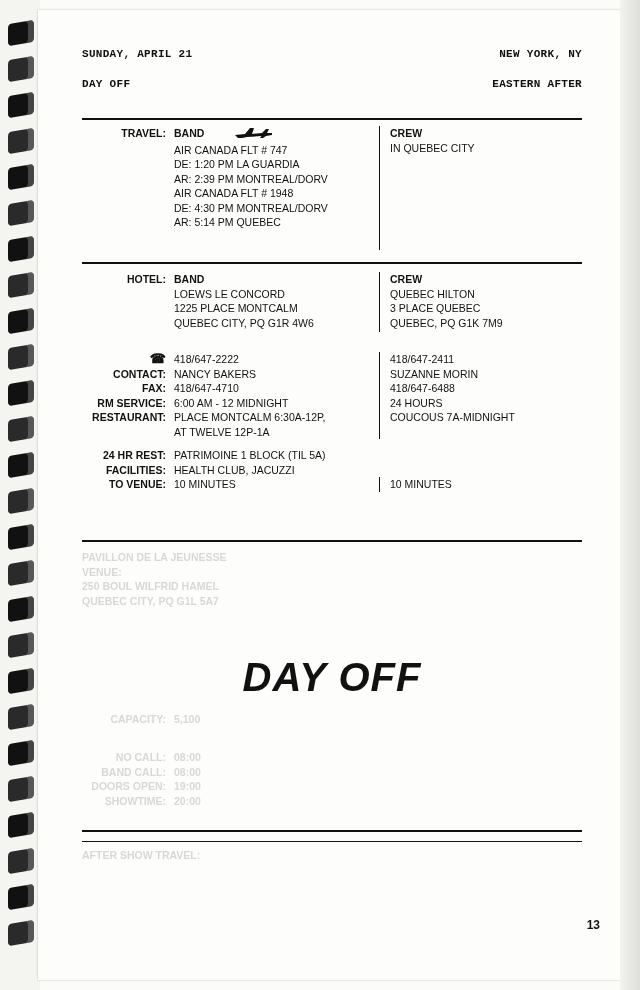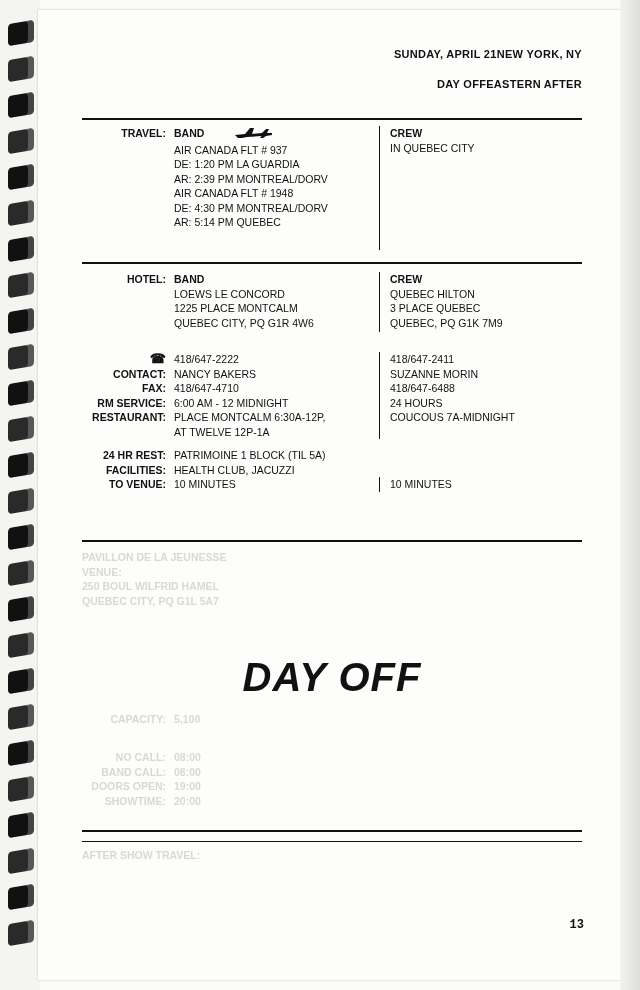--- a/index.html
+++ b/index.html
@@ -62,22 +62,23 @@
   .hdr {
     position: absolute;
     left: 82px; top: 48px;
     width: 500px;
     font-size: 11px;
     font-weight: bold;
     letter-spacing: 0.3px;
   }
   .hdr .row {
     display: flex;
-    justify-content: flex-end;
+    justify-content: space-between;
     margin-bottom: 18px;
+    font-family: Liberation Mono, monospace;
   }
 
   .rule {
     position: absolute;
     left: 82px;
     width: 500px;
     border-top: 2px solid #111;
   }
   .rule.thin { border-top: 1px solid #111; }
 
@@ -158,24 +159,23 @@
     width: 500px;
     text-align: center;
     font-size: 40px;
     font-weight: bold;
     font-style: italic;
     letter-spacing: 1px;
   }
 
   .page-num {
     position: absolute;
-    right: 56px;
+    right: 40px;
     font-size: 12px;
     font-weight: bold;
-    font-family: Liberation Mono, monospace;
   }
 </style>
 </head>
 <body>
 
 <div class="page">
 
   <div class="binding">
     <div class="coil" style="top:22px"></div>
     <div class="coil light" style="top:58px"></div>
@@ -226,21 +226,21 @@
       <div class="col-label">TRAVEL:</div>
       <div class="col-mid">
         <div class="bld">
           <span>BAND</span>
           <span class="plane-icon">
             <svg width="40" height="13" viewBox="0 0 40 13" aria-hidden="true">
               <path d="M2 9 L12 8 L17 2 L21 2 L19 8 L29 7 L33 3 L36 3 L34 7 L39 7 L39 9 L33 10 L30 12 L27 12 L28.5 10 L14 11 L9 12 L5 12 Z" fill="#111"></path>
             </svg>
           </span>
         </div>
-        <div class="nowrap">AIR CANADA FLT # 937</div>
+        <div class="nowrap">AIR CANADA FLT # 747</div>
         <div class="nowrap">DE:  1:20 PM LA GUARDIA</div>
         <div class="nowrap">AR:  2:39 PM MONTREAL/DORV</div>
         <div class="nowrap">AIR CANADA FLT # 1948</div>
         <div class="nowrap">DE:  4:30 PM MONTREAL/DORV</div>
         <div class="nowrap">AR:  5:14 PM QUEBEC</div>
       </div>
       <div class="col-right" style="min-height:124px">
         <div class="bld">CREW</div>
         <div>IN QUEBEC CITY</div>
       </div>

